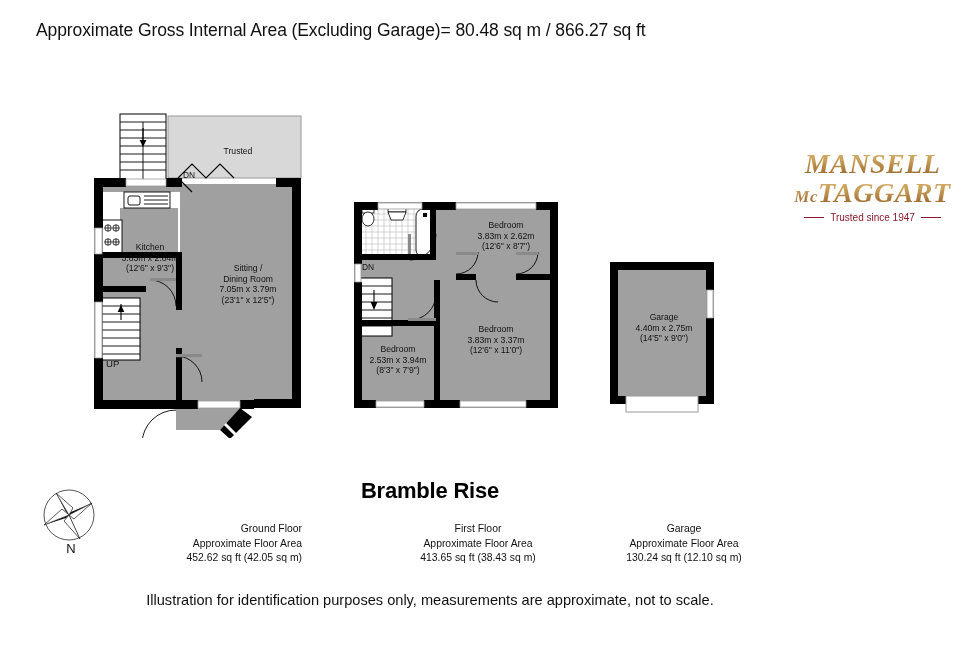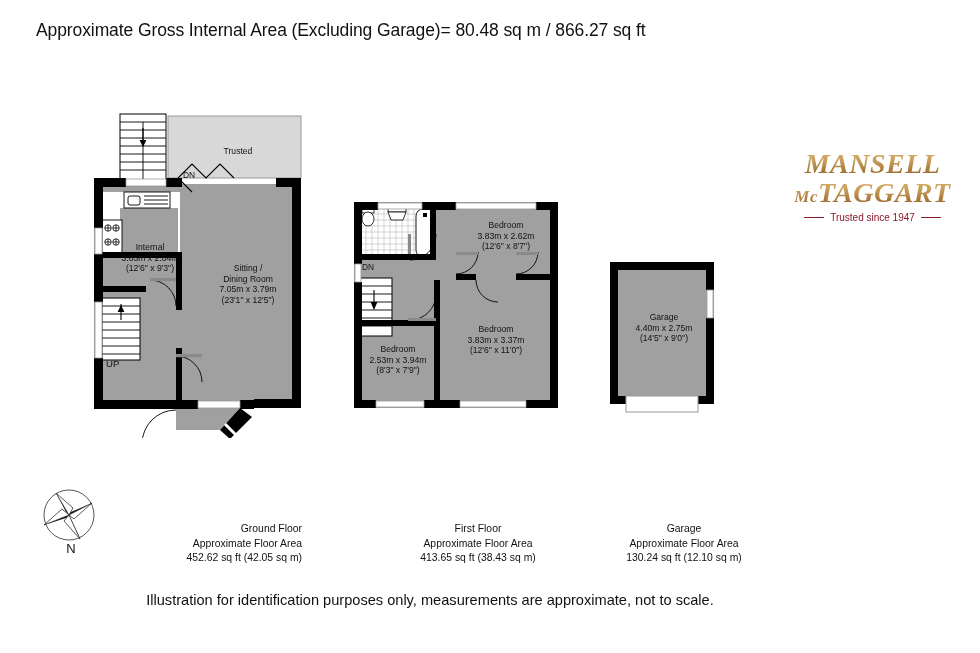--- a/index.html
+++ b/index.html
@@ -202,21 +202,21 @@
     </svg>
 
     
     <div class="rlabel" style="left:122px;top:38px;width:72px;">
       <span>Trusted</span>
     </div>
     <div class="tinytxt" style="left:103px;top:62px;">DN</div>
     <div class="tinytxt" style="left:26px;top:250px;font-size:9.6px;text-align:center;">UP</div>
 
     <div class="rlabel" style="left:26px;top:134px;width:88px;">
-      <div>Internal</div>
+      <div>Kitchen</div>
       <div>3.83m x 2.84m</div>
       <div>(12'6" x 9'3")</div>
     </div>
 
     <div class="rlabel" style="left:120px;top:155px;width:96px;">
       <div>Sitting /</div>
       <div>Dining Room</div>
       <div>7.05m x 3.79m</div>
       <div>(23'1" x 12'5")</div>
     </div>
@@ -359,20 +359,21 @@
       <rect x="22" y="140" width="72" height="16" fill="#ffffff" stroke="#9a9a9a" stroke-width="1"></rect>
     </svg>
 
     <div class="rlabel" style="left:12px;top:56px;width:96px;">
       <div>Garage</div>
       <div>4.40m x 2.75m</div>
       <div>(14'5" x 9'0")</div>
     </div>
   </div>
 
+  <div class="bigtitle">Bramble Rise</div>
 
   <div class="areablk" style="left:142px;top:522px;width:160px;text-align:right;">
     <div>Ground Floor</div>
     <div>Approximate Floor Area</div>
     <div>452.62 sq ft (42.05 sq m)</div>
   </div>
   <div class="areablk" style="left:398px;top:522px;width:160px;">
     <div>First Floor</div>
     <div>Approximate Floor Area</div>
     <div>413.65 sq ft (38.43 sq m)</div>

